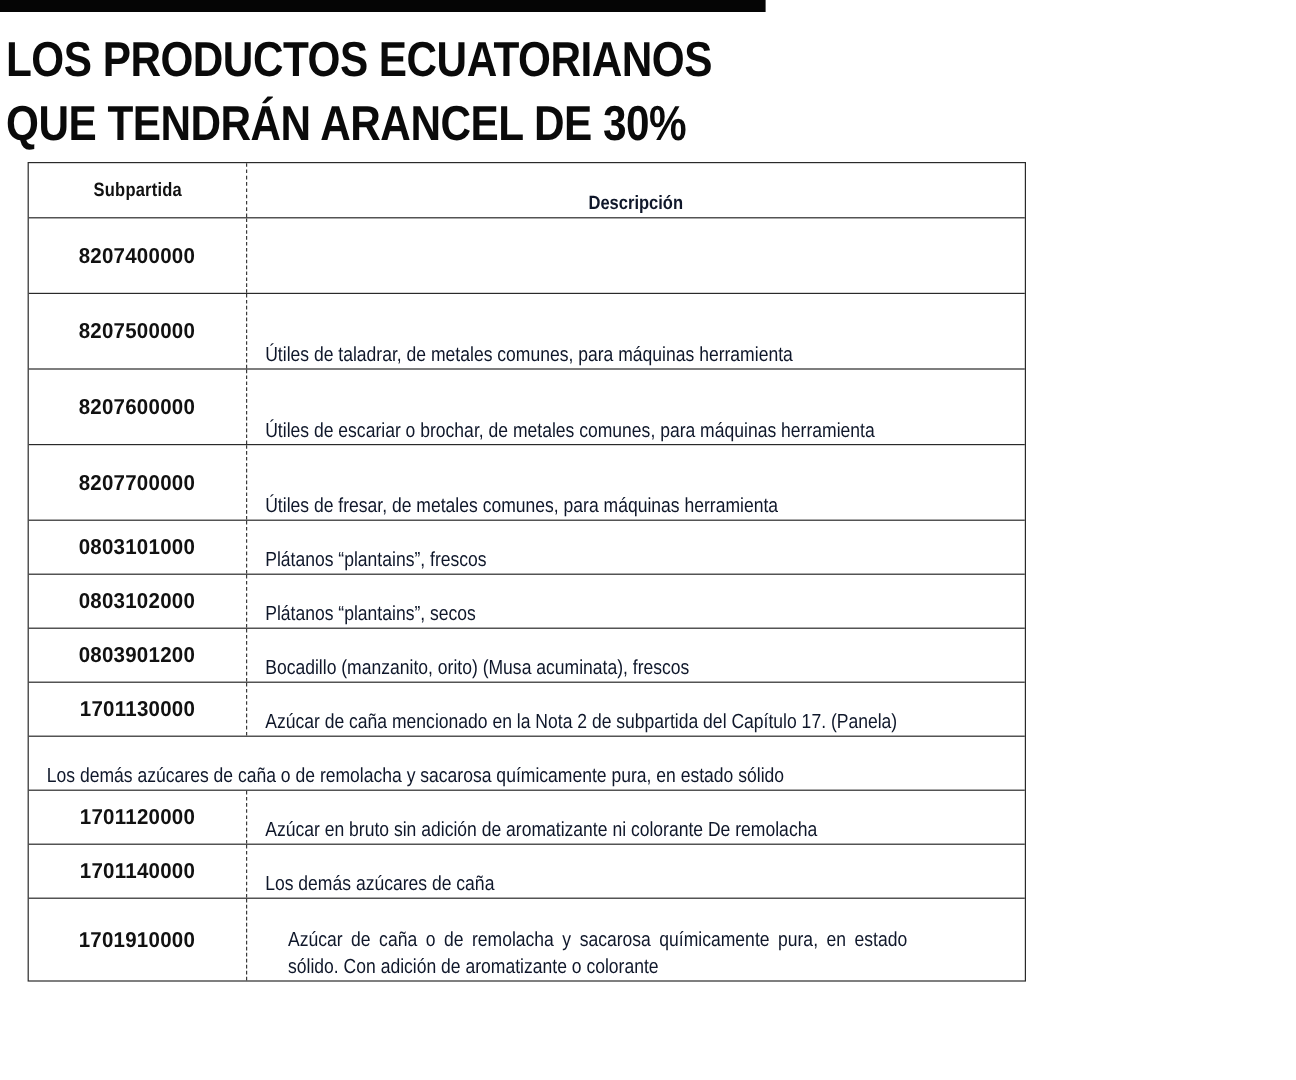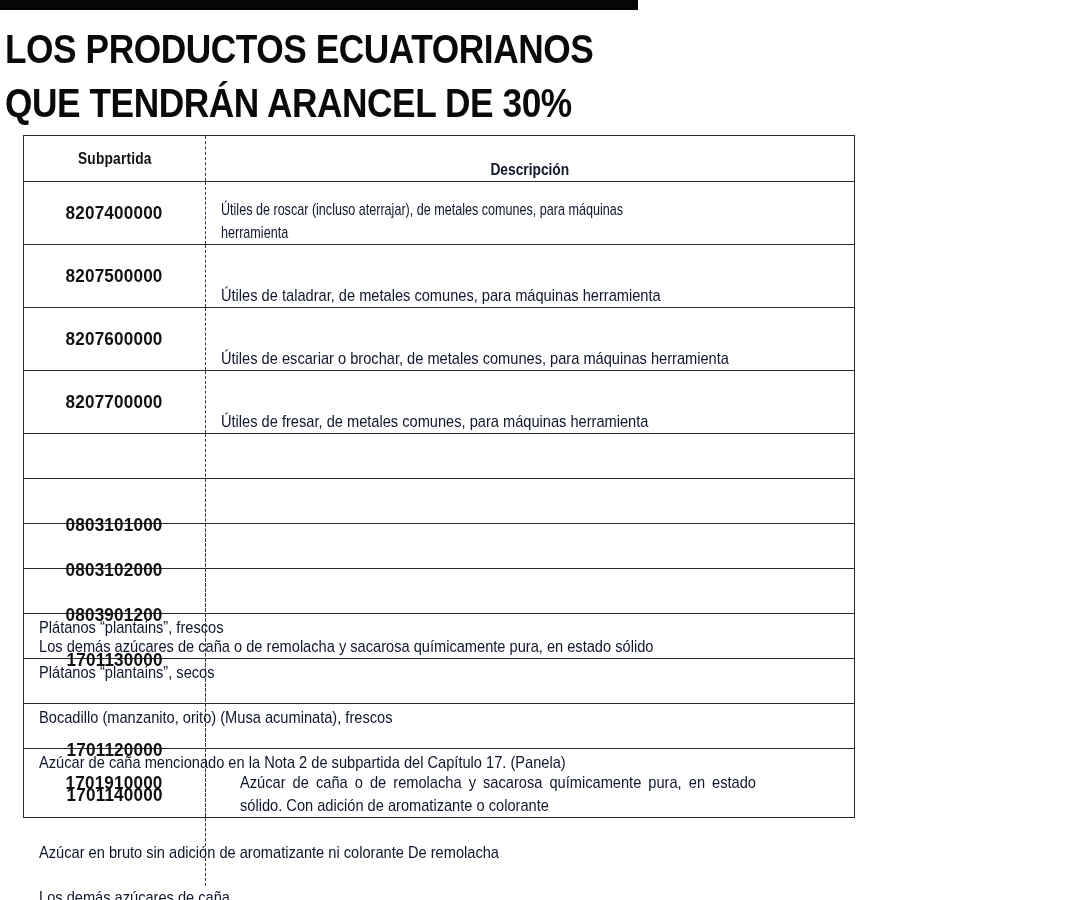--- a/index.html
+++ b/index.html
@@ -91,21 +91,21 @@
   }
   .header .cell-desc { justify-content: center; padding: 0; }
   .header .cell-desc .txt, .header .cell-code .txt {
     transform: scaleX(0.86);
     transform-origin: center center;
     width: auto;
   }
   .cell-code .txt { display: block; transform: scaleX(0.95); }
   .h-header { height: 45px; }
   .h-tall { height: 63px; }
-  .h-short { height: 45px; flex-direction: column; }
+  .h-short { height: 45px; }
   .h-double { height: 69px; gap: 19px; }
 </style>
 </head>
 <body>
 
 <div class="top-bar"></div>
 
 <h1 class="title">
   <span>LOS PRODUCTOS ECUATORIANOS</span>
   <span>QUE TENDRÁN ARANCEL DE 30%</span>
@@ -118,23 +118,20 @@
       </div>
     <div class="cell-desc">
         <span class="txt">Descripción</span>
       </div>
   </div>
 
   <div class="row h-tall">
     <div class="cell-code">
         <span class="txt">8207400000</span>
       </div>
-    <div class="cell-desc tight">
-        <span class="txt">Útiles de roscar (incluso aterrajar), de metales comunes, para máquinas herramienta</span>
-      </div>
   </div>
   <div class="row h-tall">
     <div class="cell-code">
         <span class="txt">8207500000</span>
       </div>
     <div class="cell-desc">
         <span class="txt">Útiles de taladrar, de metales comunes, para máquinas herramienta</span>
       </div>
   </div>
   <div class="row h-tall">

